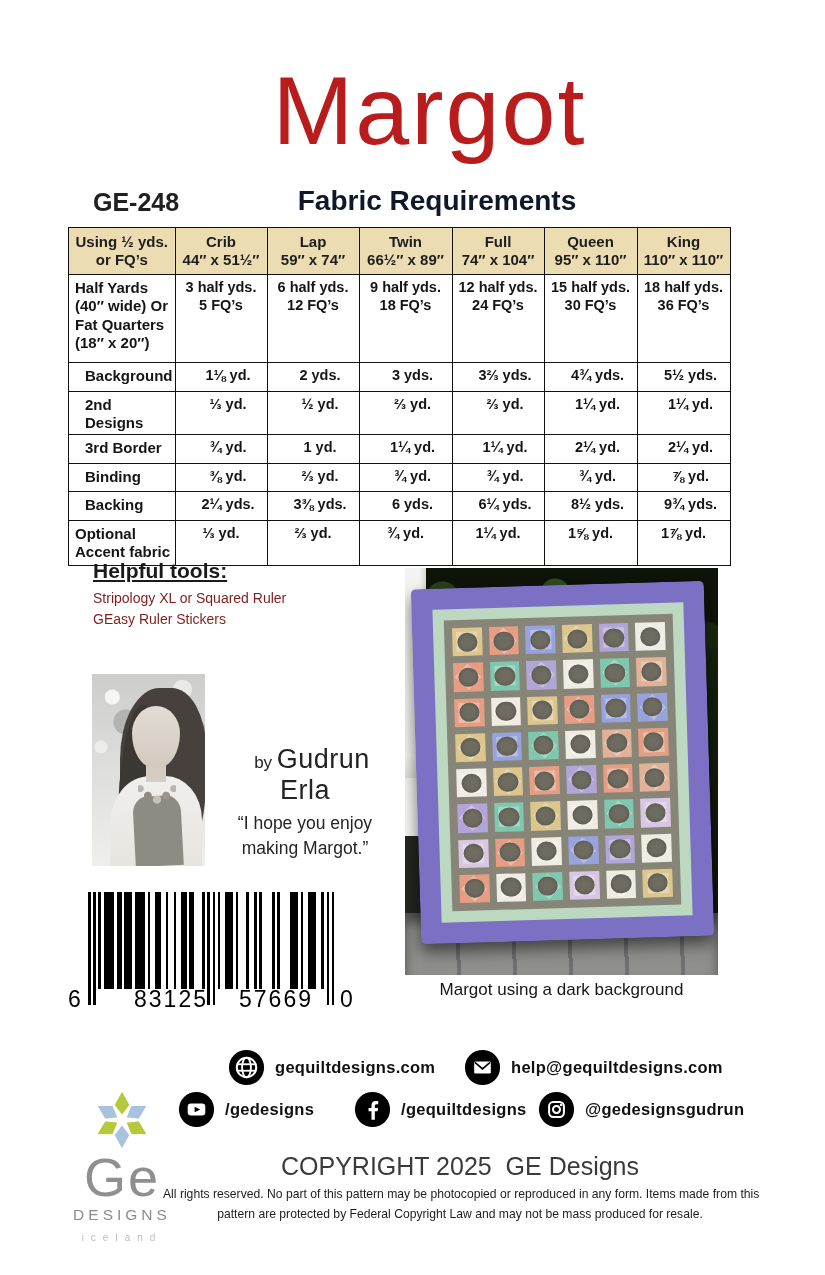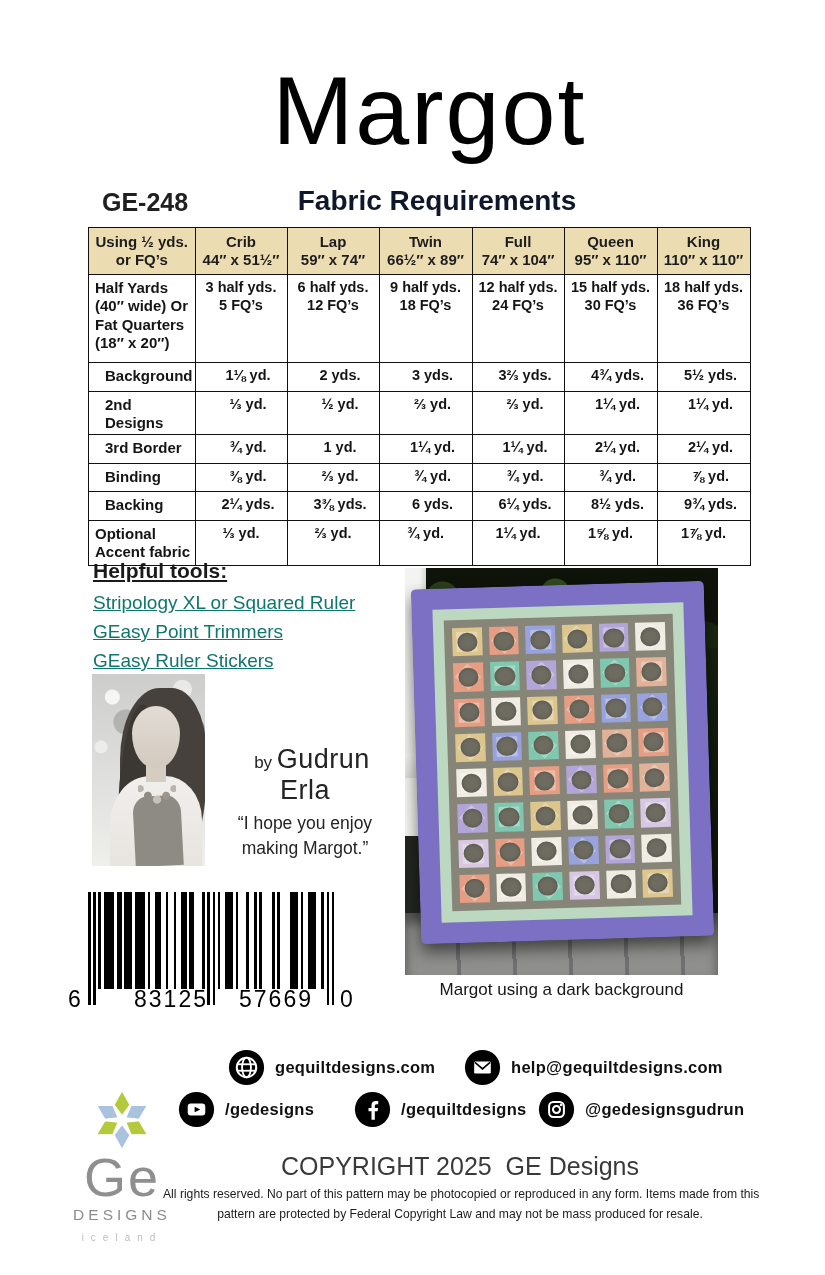--- a/index.html
+++ b/index.html
@@ -4,40 +4,40 @@
 <style>
   * { margin:0; padding:0; box-sizing:border-box; }
   html,body { background:#fff; }
   body { font-family:"Liberation Sans", sans-serif; color:#1d1d1d; }
   .page { position:relative; width:825px; height:1275px; background:#fff; margin:0 auto; overflow:hidden; }
   .prelines { white-space:pre-line; }
 
   
   .title { position:absolute; left:0; top:60px; width:100%; text-align:center; padding-left:34px;
            font-family:"DejaVu Sans ExtraLight","Liberation Sans",sans-serif; font-weight:200;
-           font-size:97px; letter-spacing:2px; color:#000000; line-height:1.05; }
-  .ge-number { position:absolute; left:93px; top:188px; font-size:25px; font-weight:600; color:#202020;margin-left:9px; }
+           font-size:97px; letter-spacing:2px; color:#b91c1c; line-height:1.05; }
+  .ge-number { position:absolute; left:93px; top:188px; font-size:25px; font-weight:600; color:#202020; }
   .fabric-req { position:absolute; left:112px; top:185px; width:650px; text-align:center;
                 font-size:28px; font-weight:600; color:#0f172a; }
 
   
-  .ftable { position:absolute; left:88px; top:227px; border-collapse:collapse; table-layout:fixed; }
+  .ftable { position:absolute; left:68px; top:227px; border-collapse:collapse; table-layout:fixed; }
   .ftable th, .ftable td { border:1.6px solid #111; line-height:1.22; overflow:hidden; }
   .ftable thead th { background:#ecdcb2; font-weight:700; font-size:15px; height:47px; text-align:center; padding:3px 2px; }
   .ftable thead th.corner { font-size:15px; }
   .ftable tbody td { font-size:14.5px; font-weight:600; text-align:center; vertical-align:top; padding:4px 2px 2px; color:#151515; }
   .ftable tbody td.lbl { text-align:left; padding-left:6px; font-size:15px; }
   .ftable tr.tall td { height:88px; }
   .ftable tr.std td { height:28.5px;padding-left:16px; }
   .ftable tr.last td { height:45px; }
 
   
   .tools { position:absolute; left:93px; top:559px; }
   .tools-h { font-size:21px; font-weight:700; text-decoration:underline; color:#1a1a1a; margin-bottom:5px; }
-  .tool { font-size:19px; color:#0f766e; line-height:1.53;text-decoration:underline; }
+  .tool { font-size:14px; color:#7f1d1d; line-height:1.53; }
 
   
   .portrait { position:absolute; left:92px; top:674px; width:113px; height:192px; overflow:hidden;
               background:linear-gradient(180deg,#cdcdcb 0%,#dcdcda 45%,#efefec 100%); }
   .portrait .bokeh { position:absolute; inset:0;
       background:
         radial-gradient(circle at 18% 12%, rgba(255,255,255,.8) 0 7px, transparent 8px),
         radial-gradient(circle at 80% 8%, rgba(255,255,255,.55) 0 9px, transparent 10px),
         radial-gradient(circle at 8% 38%, rgba(255,255,255,.5) 0 6px, transparent 7px),
         radial-gradient(circle at 30% 25%, rgba(170,170,168,.8) 0 12px, transparent 13px),
@@ -231,21 +231,20 @@
           <td>1⅝ yd.</td>
           <td>1⅞ yd.</td>
         </tr>
       </tbody>
   </table>
 
   <div class="tools">
     <div class="tools-h">Helpful tools:</div>
     <div id="tools-list">
         <div class="tool">Stripology XL or Squared Ruler</div>
-        <div class="tool">GEasy Point Trimmers</div>
         <div class="tool">GEasy Ruler Stickers</div>
       </div>
   </div>
 
   <div class="portrait">
     <div class="bokeh"></div>
     <div class="hair"></div>
     <div class="hair2"></div>
     <div class="torso"></div>
     <div class="cami"></div>

